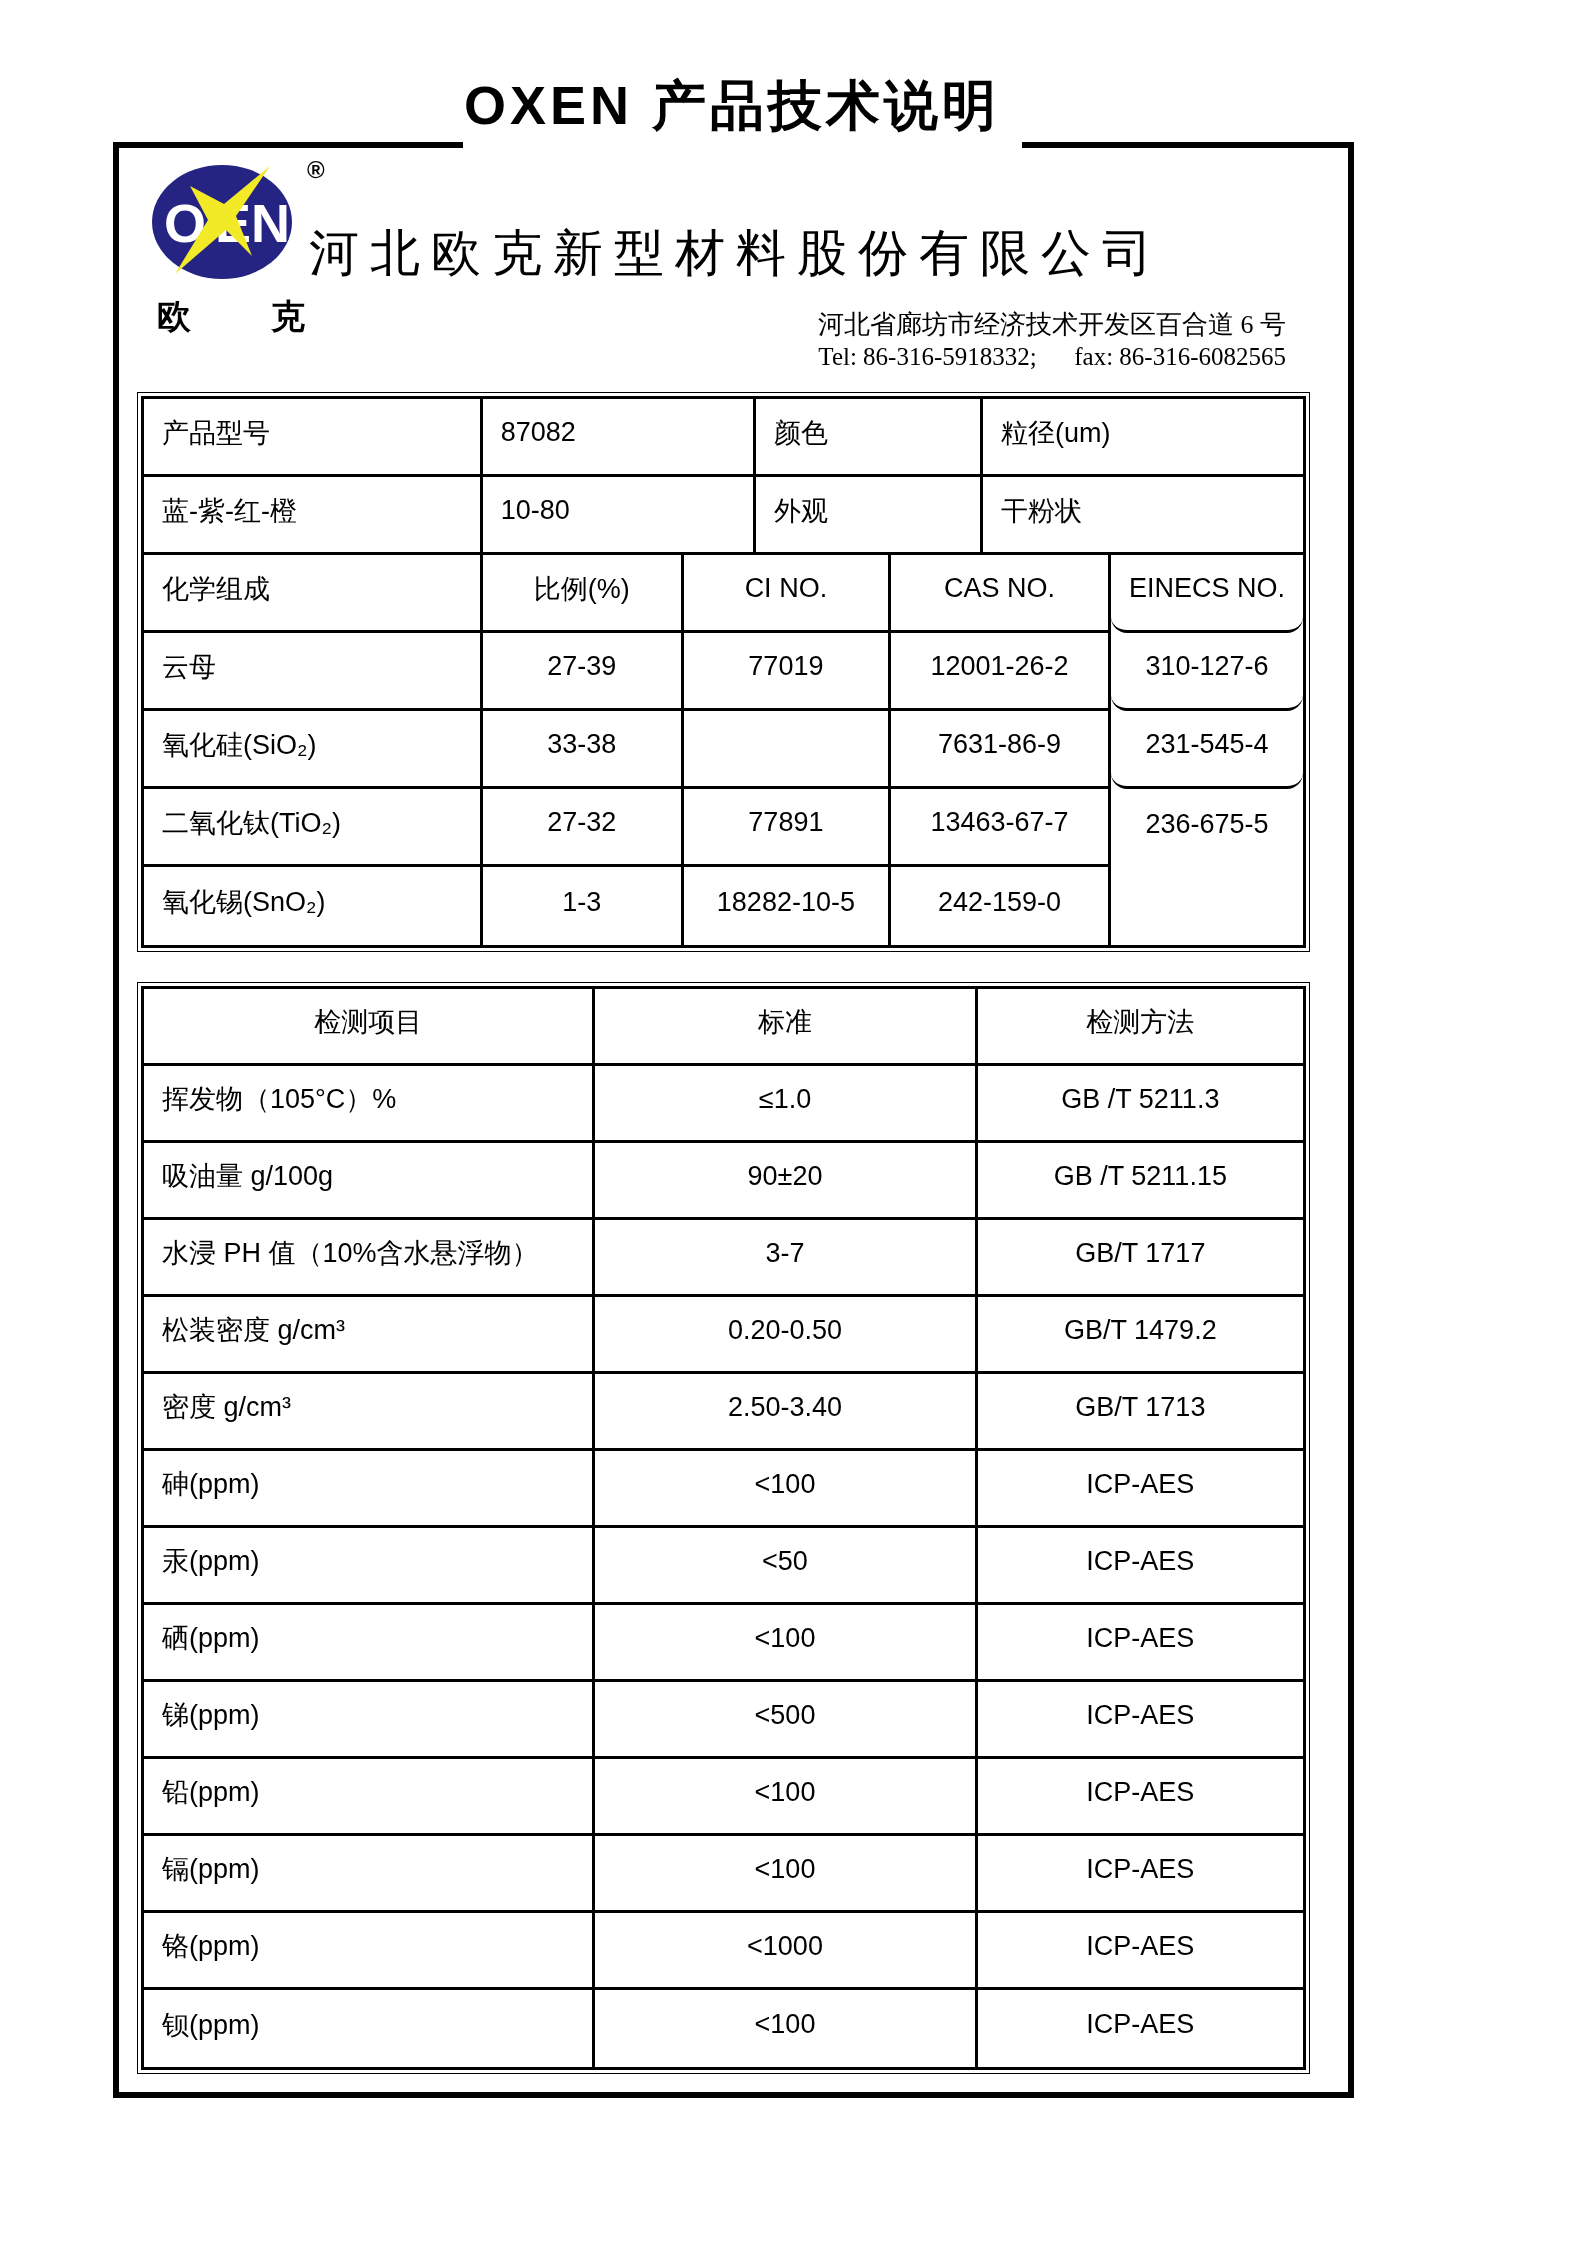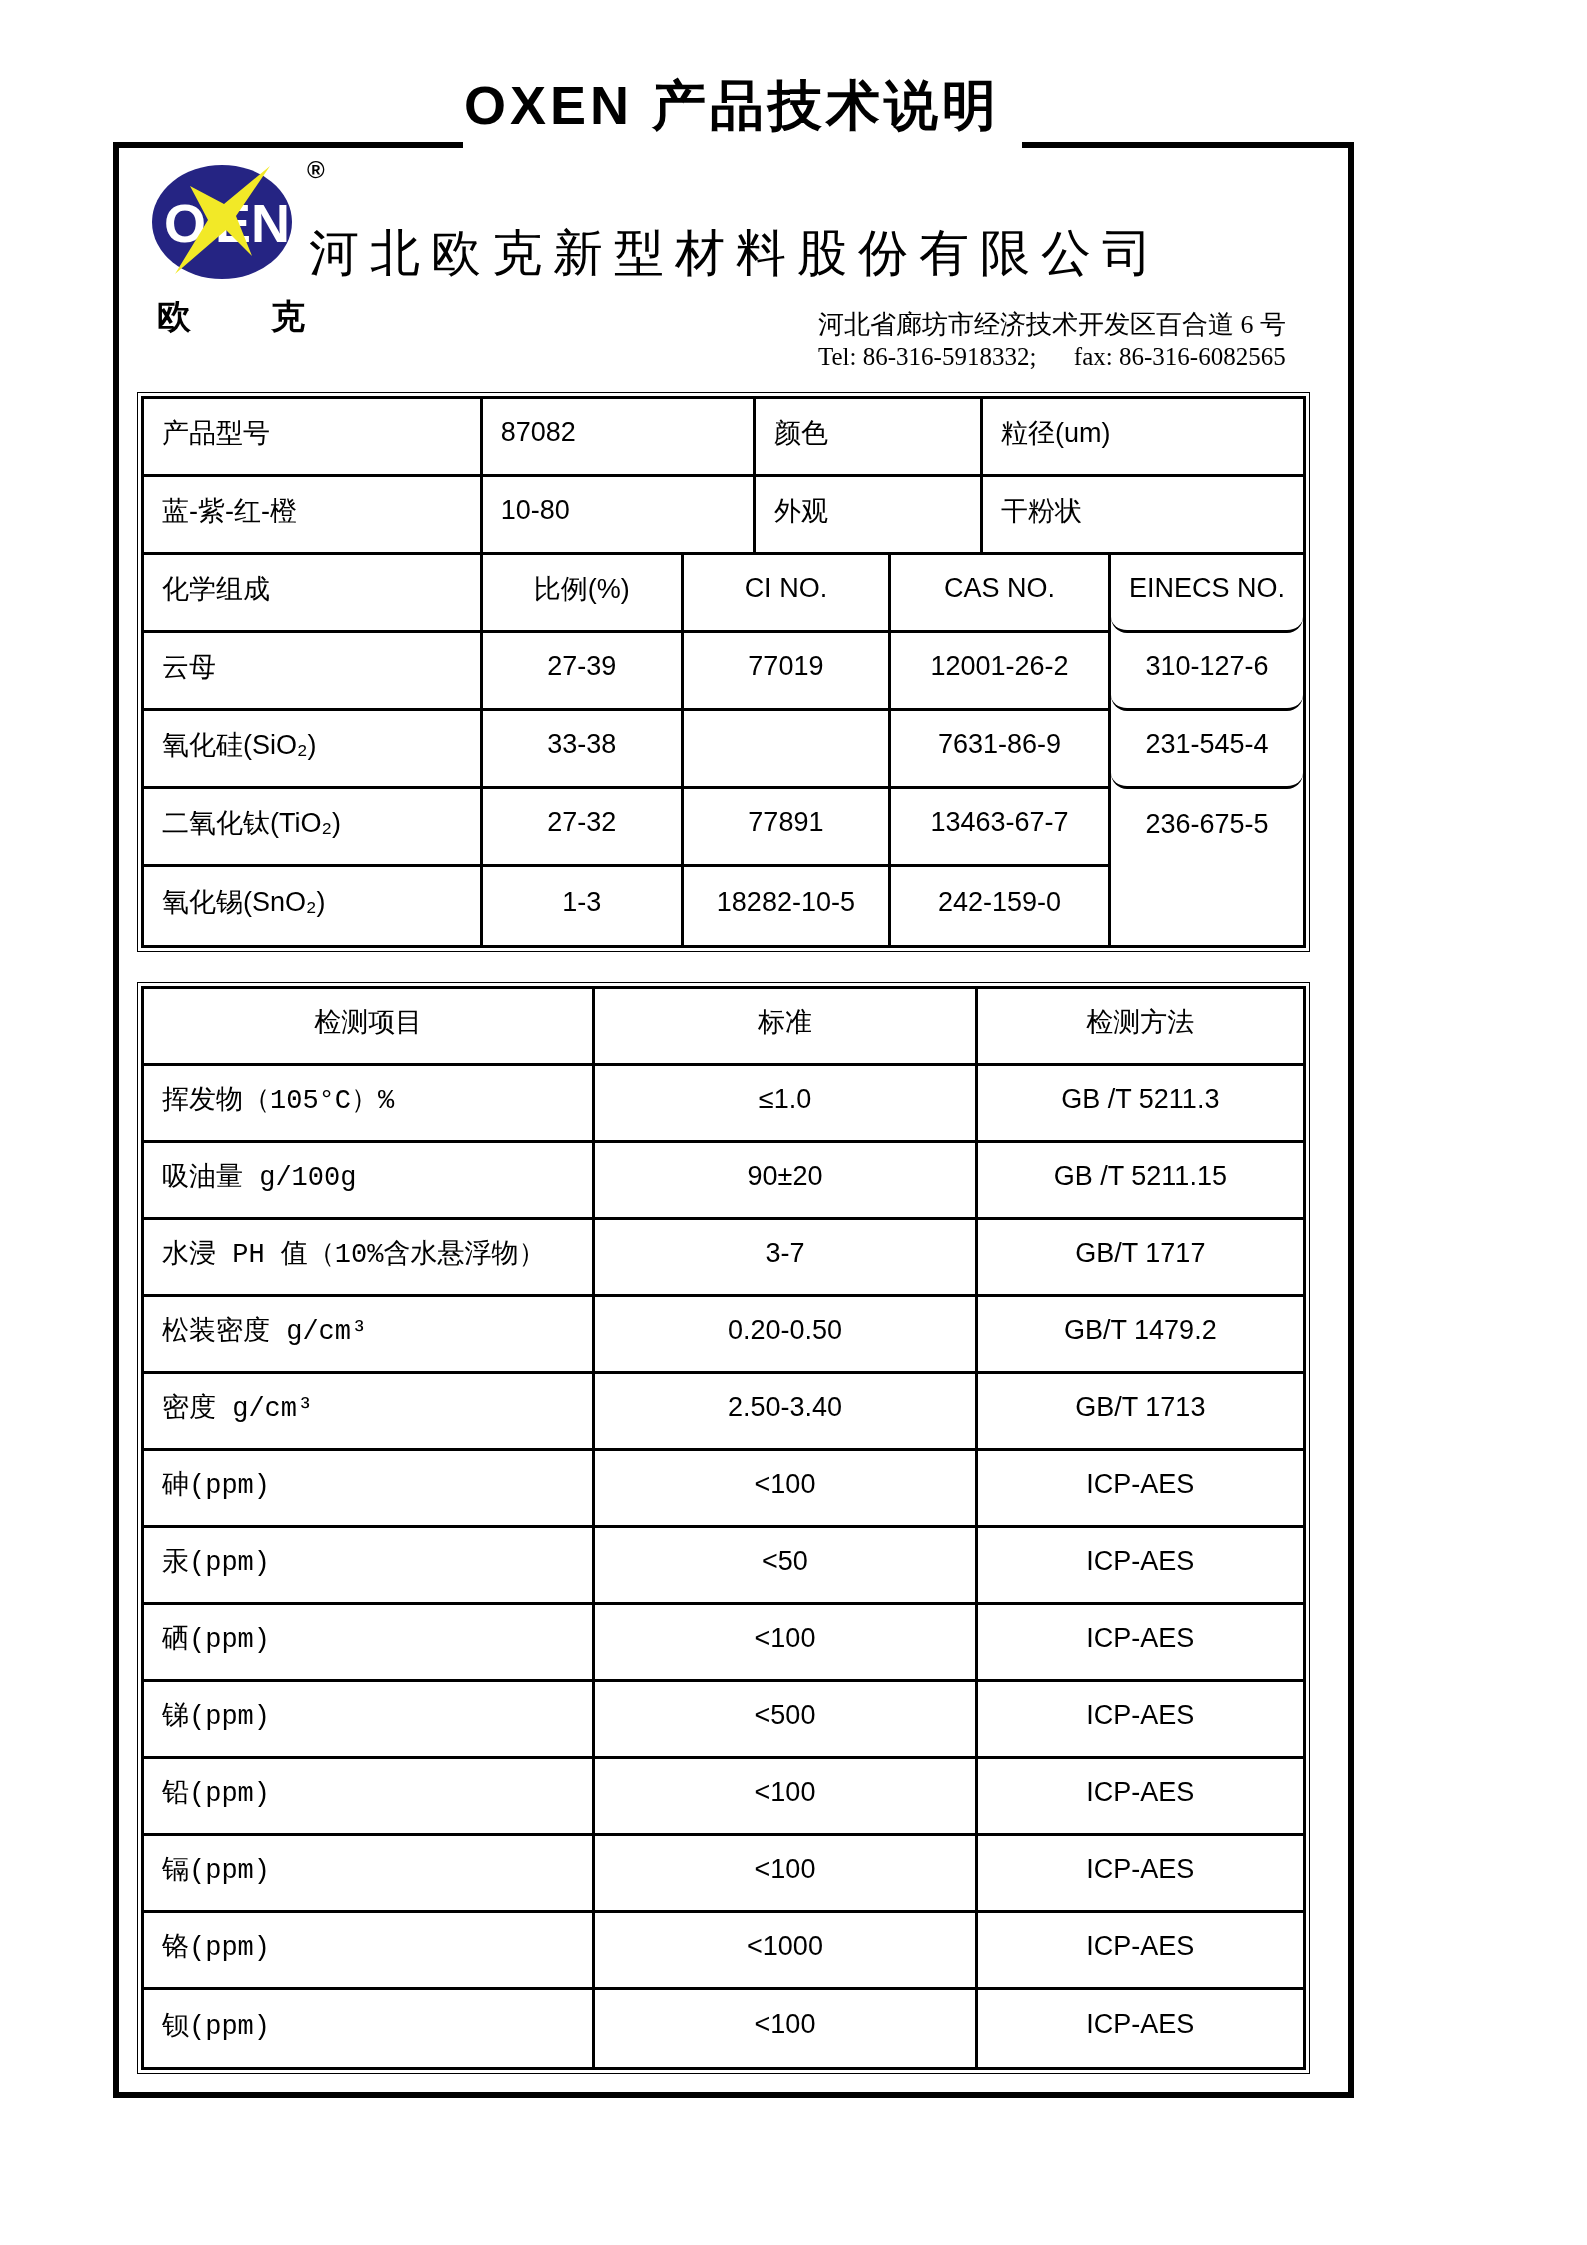--- a/index.html
+++ b/index.html
@@ -42,21 +42,21 @@
     width:148px;margin:8px 0 0 8px;
     font-size:34px;font-weight:bold;
   }
   .company-name{
     position:absolute;left:190px;top:78px;
     font-family:"Liberation Serif",serif;
     font-size:50px;letter-spacing:11px;white-space:nowrap;
   }
   .address-block{
     position:absolute;right:62px;top:166px;
-    text-align:left;
+    text-align:right;
     font-family:"Liberation Serif",serif;
     line-height:1.28;
   }
   .address-line{font-size:26px;}
   .tel-line{font-size:25px;white-space:pre;}
   
   .tbl-outer{
     margin:0 38px 0 18px;
     border:1px solid #000;
     padding:3px;
@@ -79,21 +79,21 @@
   }
   #t2 .cell{height:77px;}
   #t1a .cell:nth-child(4n){border-right:none;}
   #t1b .cell:nth-child(5n){border-right:none;border-radius:16px;}
   #t2  .cell:nth-child(3n){border-right:none;}
   #t1b .cell:nth-last-child(-n+5){border-bottom:none;}
   #t2  .cell:nth-last-child(-n+3){border-bottom:none;}
   
   #t1a .cell{justify-content:flex-start;padding-left:18px;}
   #t1b .cell.c0{justify-content:flex-start;padding-left:18px;}
-  #t2  .cell.c0{justify-content:flex-start;padding-left:18px;font-family:Liberation Mono, monospace;}
+  #t2  .cell.c0{justify-content:flex-start;padding-left:18px;}
   #t2  .cell.head.c0{justify-content:center;padding-left:6px;}
 </style>
 </head>
 <body>
 
 <div class="page">
 
   <div class="title">OXEN 产品技术说明</div>
 
   <div class="main-box">

